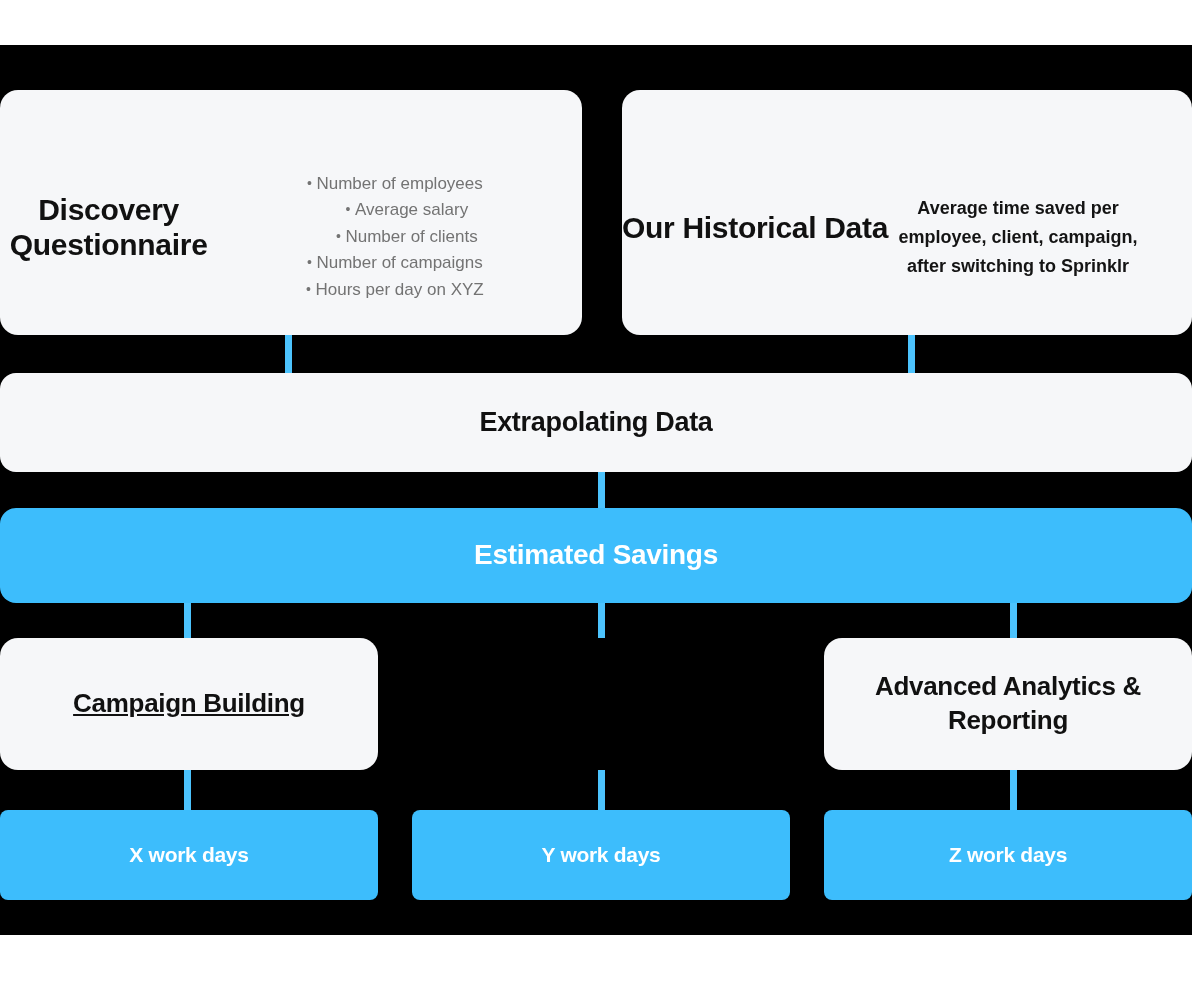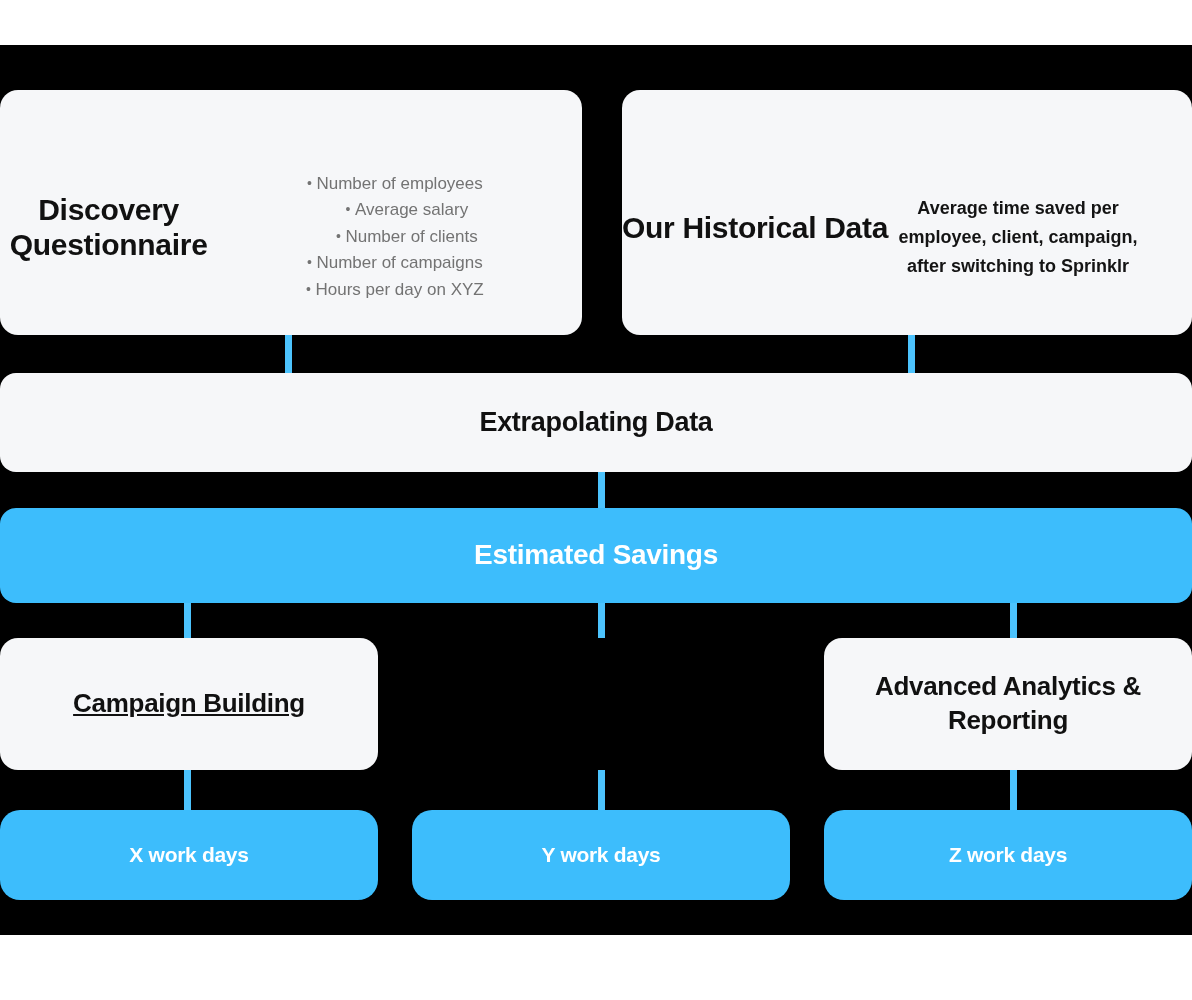--- a/index.html
+++ b/index.html
@@ -155,21 +155,21 @@
     line-height: 1.3;
   }
   #card-campaign  { left: 0px;   width: 378px; text-decoration: underline; }
   #card-automation{ left: 412px; width: 378px; }
   #card-analytics { left: 824px; width: 368px; }
 
   
   .days-card {
     top: 765px;
     height: 90px;
-    border-radius: 20px;
+    border-radius: 8px;
   }
   .days-card .card-title {
     font-size: 21px;
   }
   #days-x { left: 0px;   width: 378px; }
   #days-y { left: 412px; width: 378px; }
   #days-z { left: 824px; width: 368px; }
 
   
   .connector {

